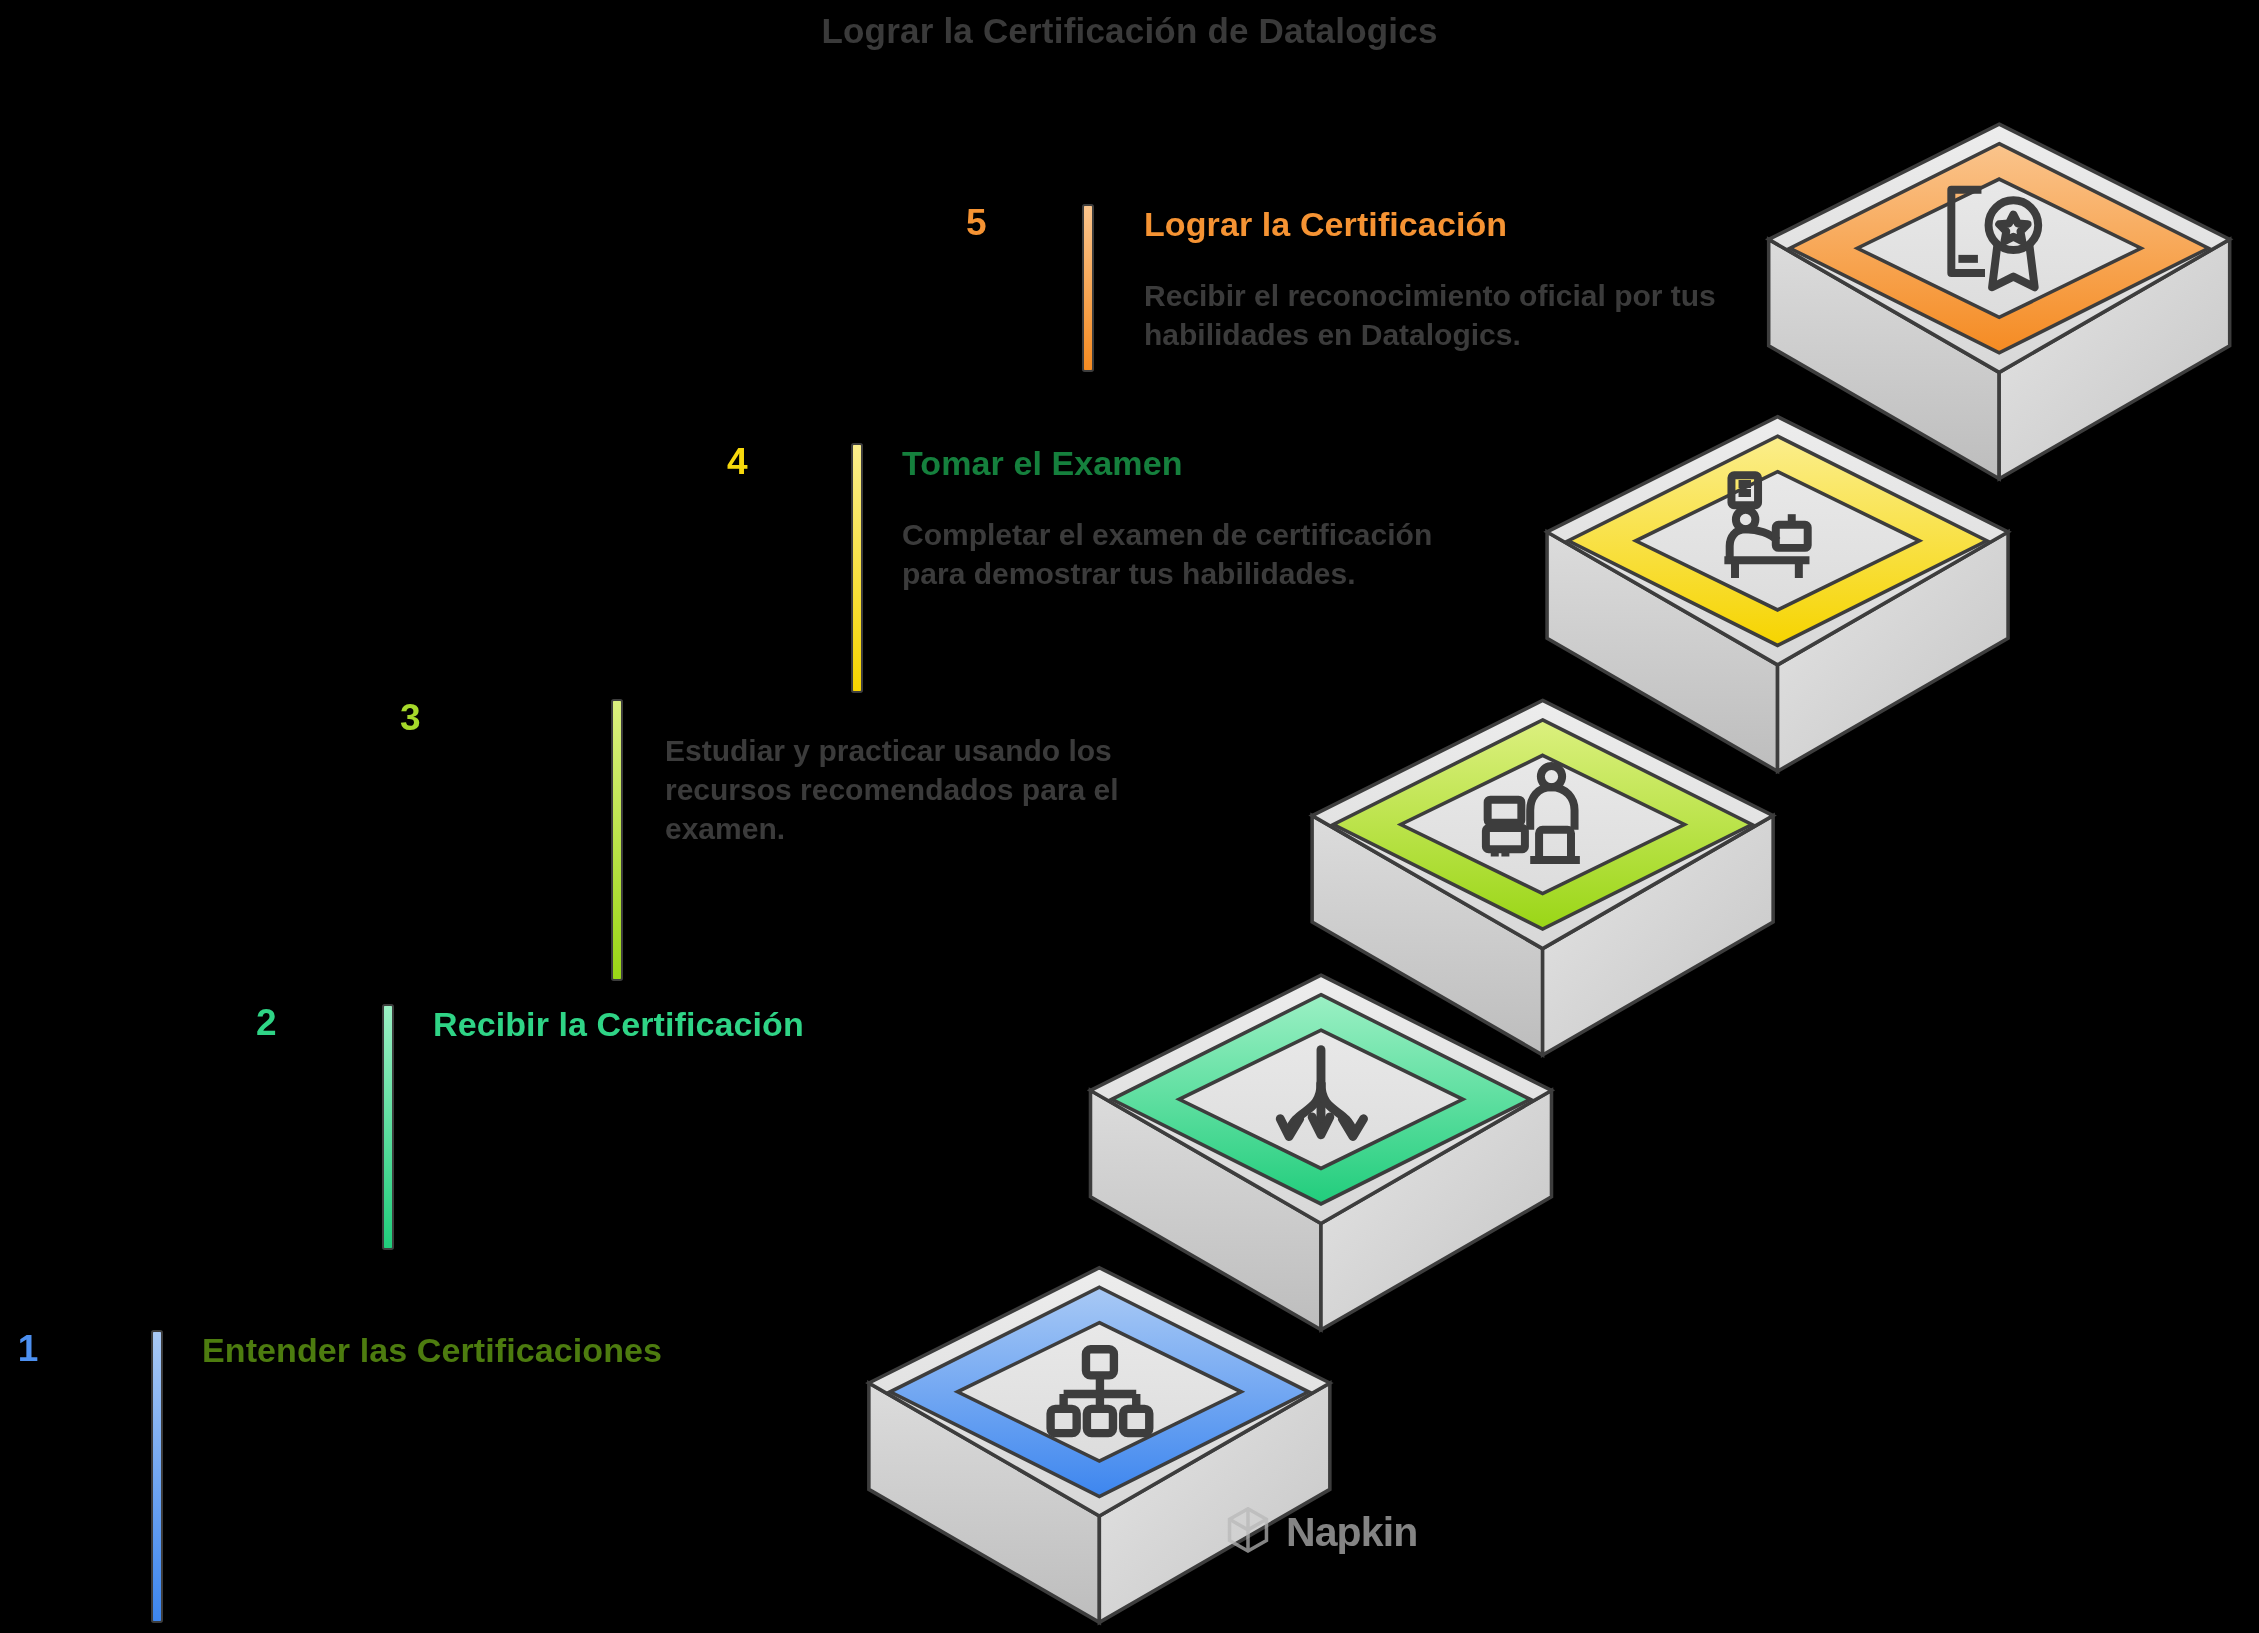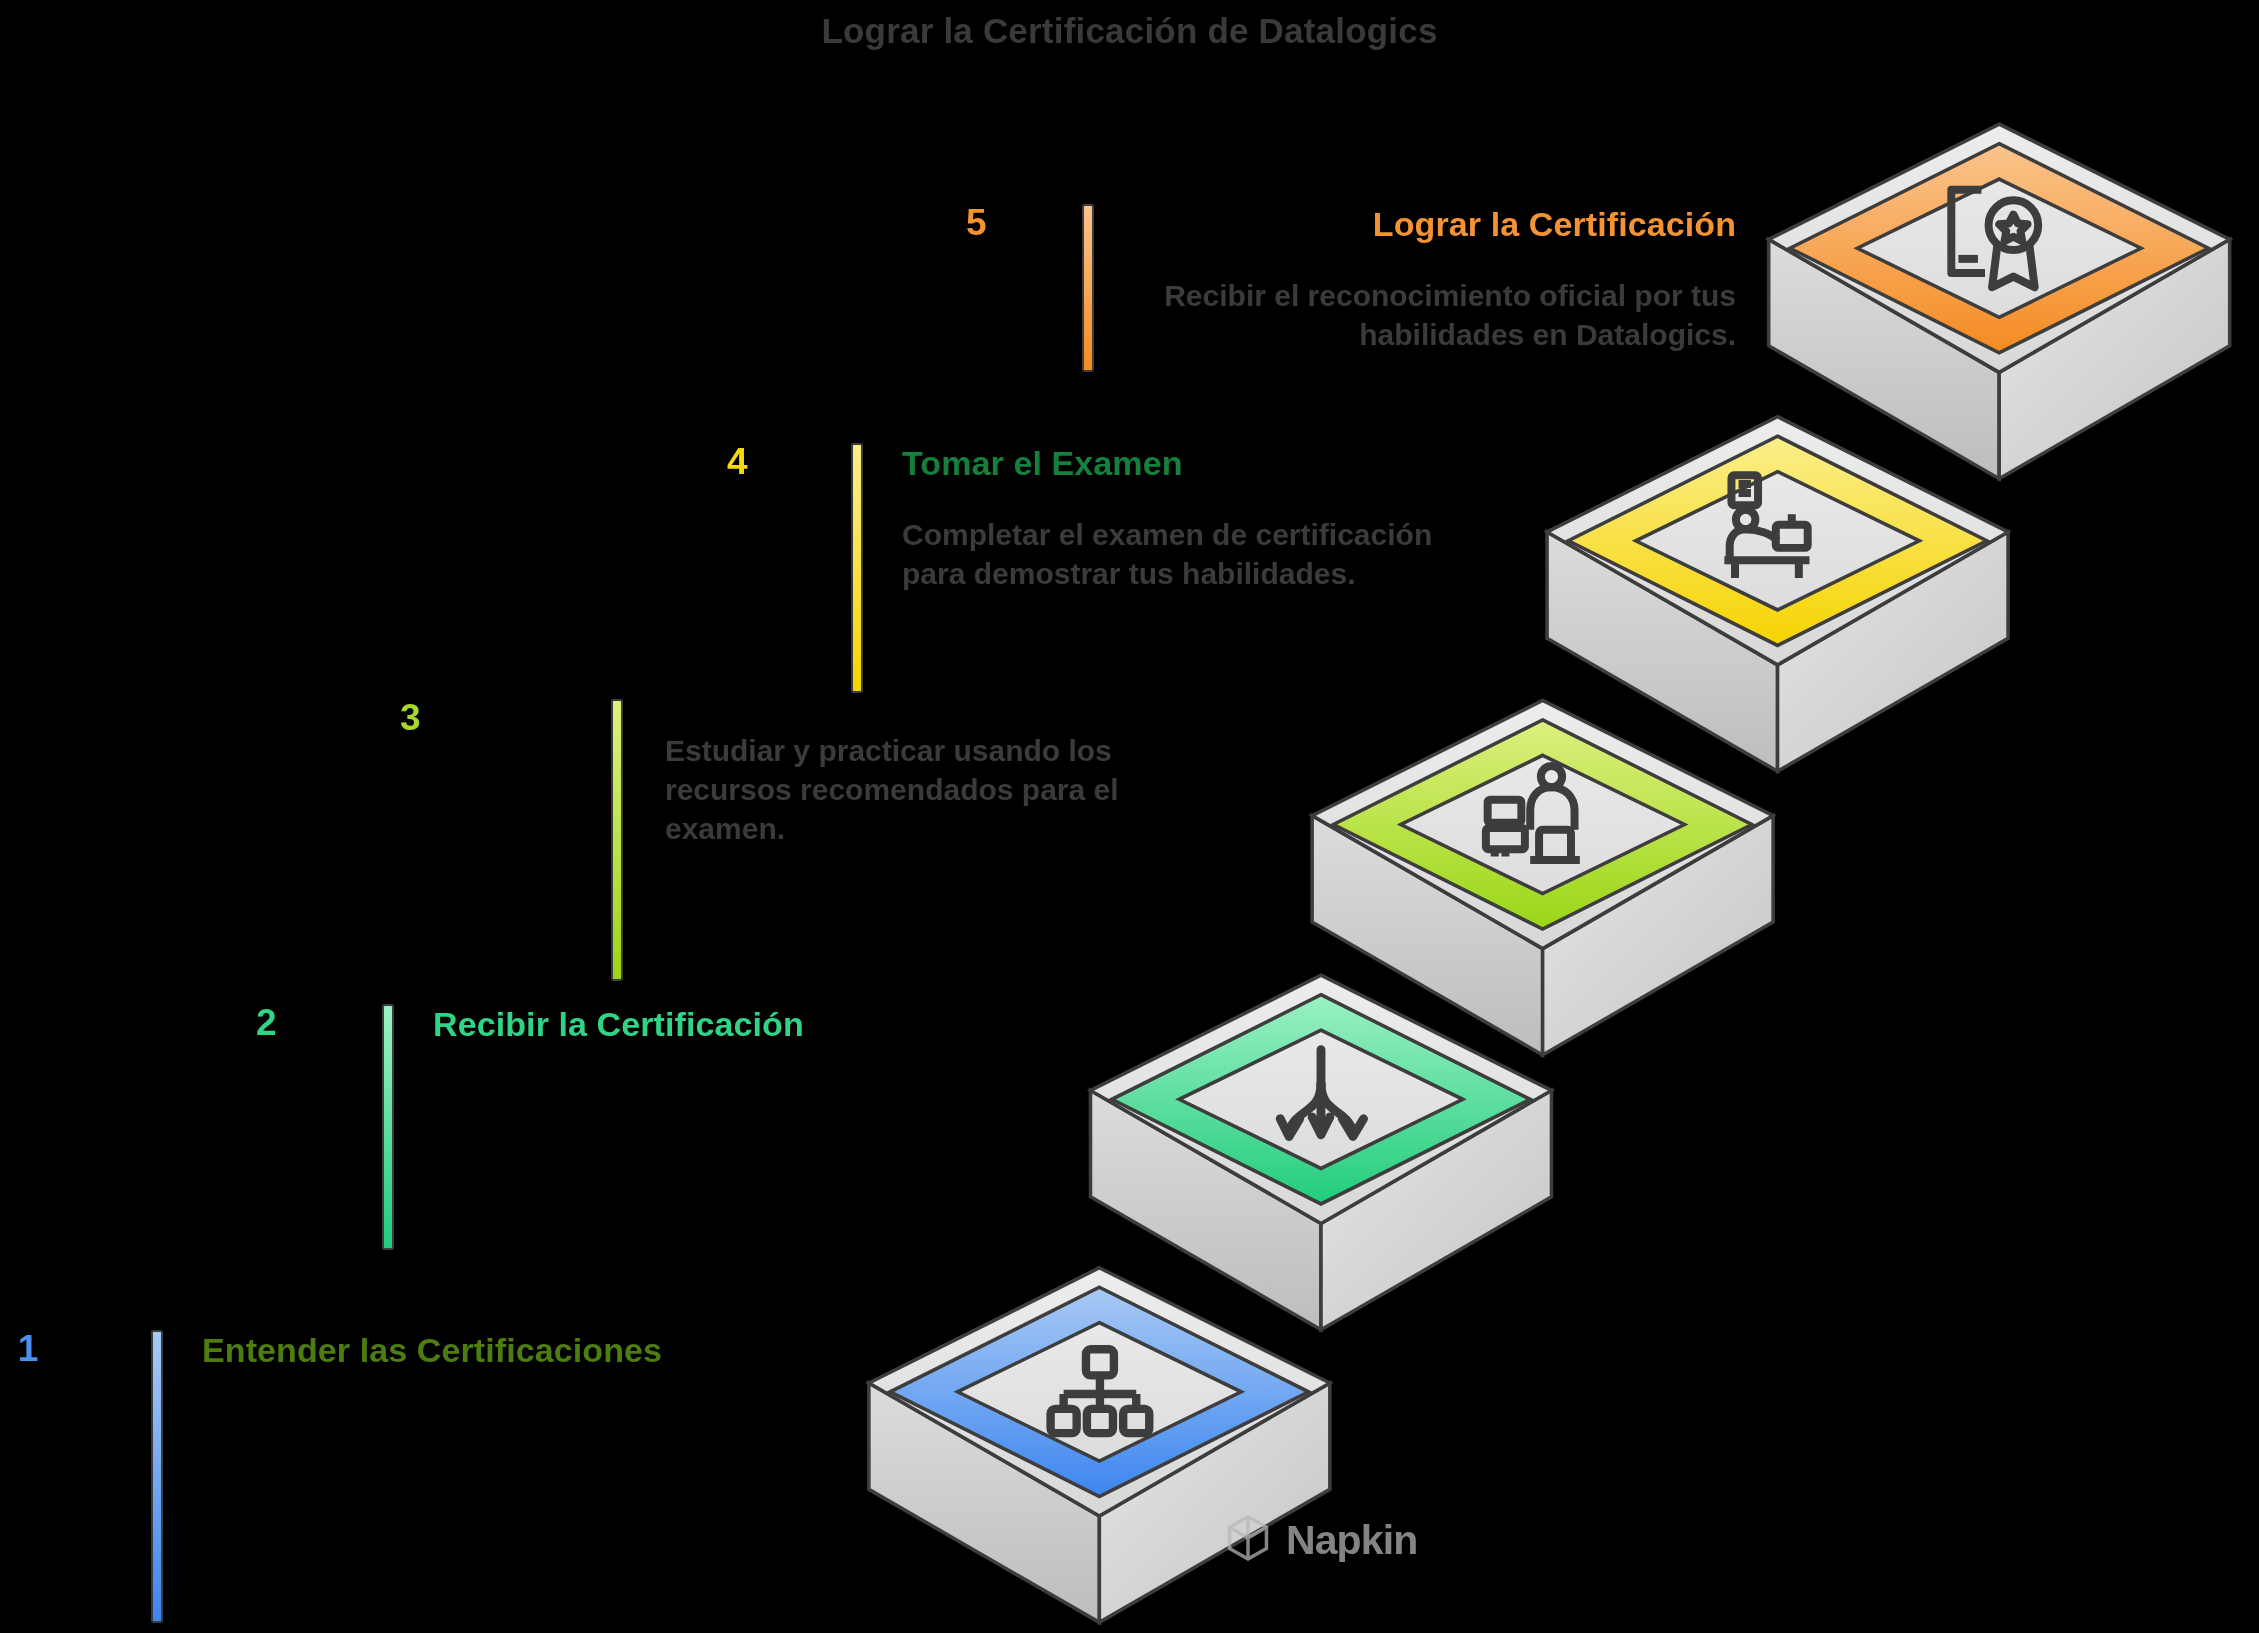--- a/index.html
+++ b/index.html
@@ -42,21 +42,20 @@
   }
 
   
   #stairs { position:absolute; left:0; top:0; width:2259px; height:1633px; }
 
   
   .watermark {
     position:absolute; left:1224px; top:1507px;
     display:flex; align-items:center; gap:14px;
     opacity:.72;
-    margin-top:8px;
   }
   .wm-mark { width:48px; height:51px; }
   .wm-word {
     font-size:41px; font-weight:bold; color:#b8b8b8;
     letter-spacing:-0.9px; line-height:1;
   }
 </style>
 </head>
 <body>
 
@@ -219,21 +218,21 @@
     <div class="step-bar" style="left:284px; height:250px; background:linear-gradient(180deg,#fbee8c,#f6d400);"></div>
     <div class="step-text" style="left:335px; width:550px;">
       <div class="step-title" style="color:#15803d;">Tomar el Examen</div>
       <div class="step-desc">Completar el examen de certificación para demostrar tus habilidades.</div>
     </div>
   </div>
 
   <div class="step-block" style="left:922px; top:204px; width:869px;">
     <div class="step-num" style="left:44px; color:#f59333;">5</div>
     <div class="step-bar" style="left:160px; height:168px; background:linear-gradient(180deg,#fac48c,#f58b22);"></div>
-    <div class="step-text" style="left:211px; width:603px;text-align:right;">
+    <div class="step-text" style="left:222px; width:603px;">
       <div class="step-title" style="color:#f59333;">Lograr la Certificación</div>
       <div class="step-desc">Recibir el reconocimiento oficial por tus habilidades en Datalogics.</div>
     </div>
   </div>
 
   <div class="watermark">
     <svg class="wm-mark" viewBox="0 0 54 58" xmlns="http://www.w3.org/2000/svg">
       <path d="M27 2 L48 14 L48 38 L27 50 L6 38 L6 14 Z" fill="none" stroke="#b8b8b8" stroke-width="4"></path>
       <path d="M27 2 L27 26 M27 26 L6 14 M27 26 L48 14 M27 26 L27 50" stroke="#b8b8b8" stroke-width="4" fill="none"></path>
     </svg>

